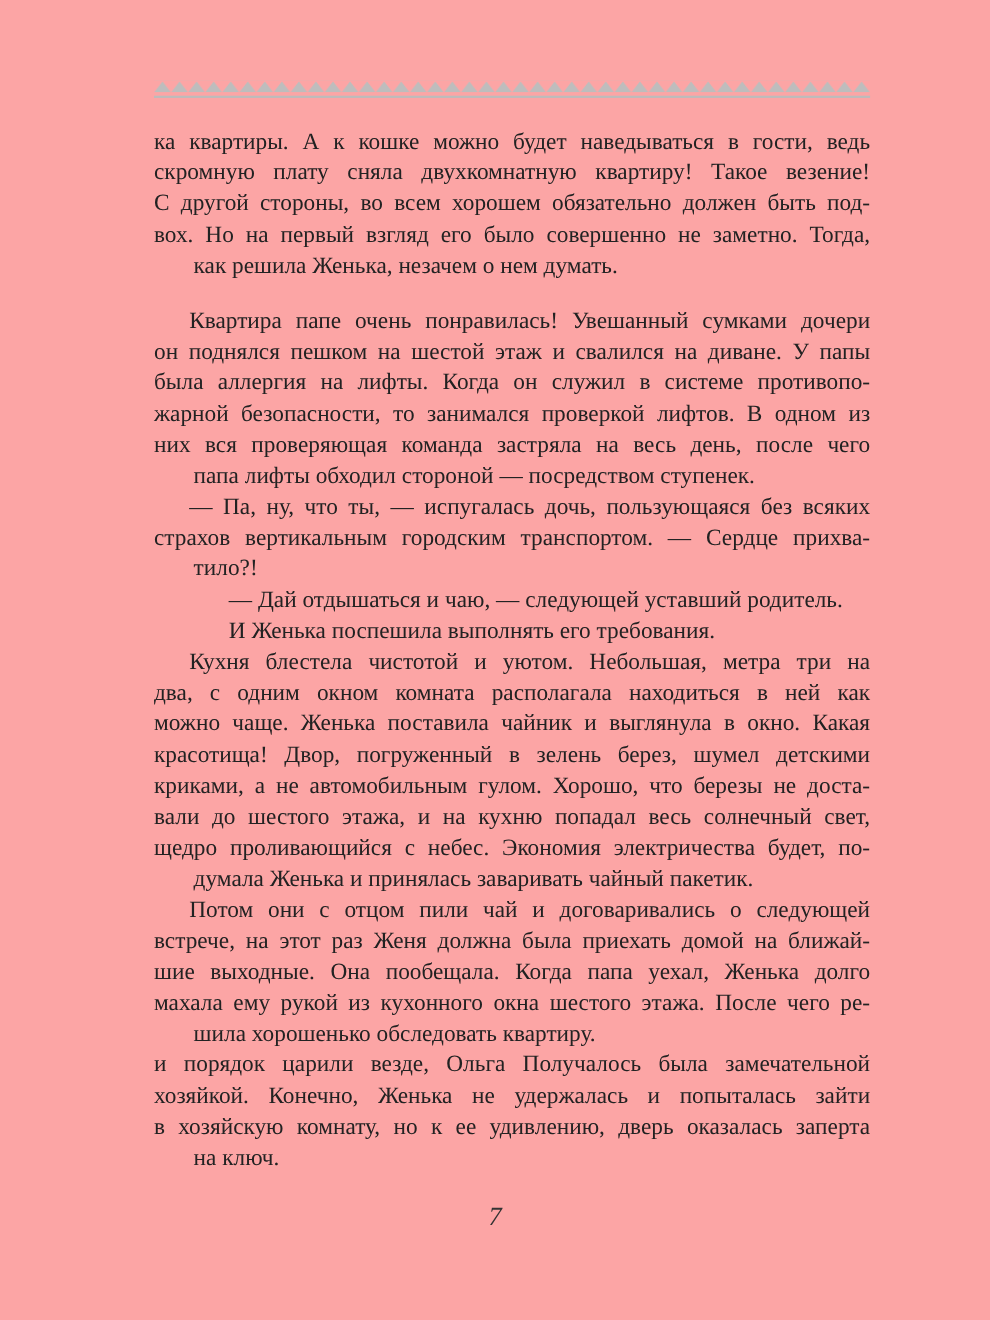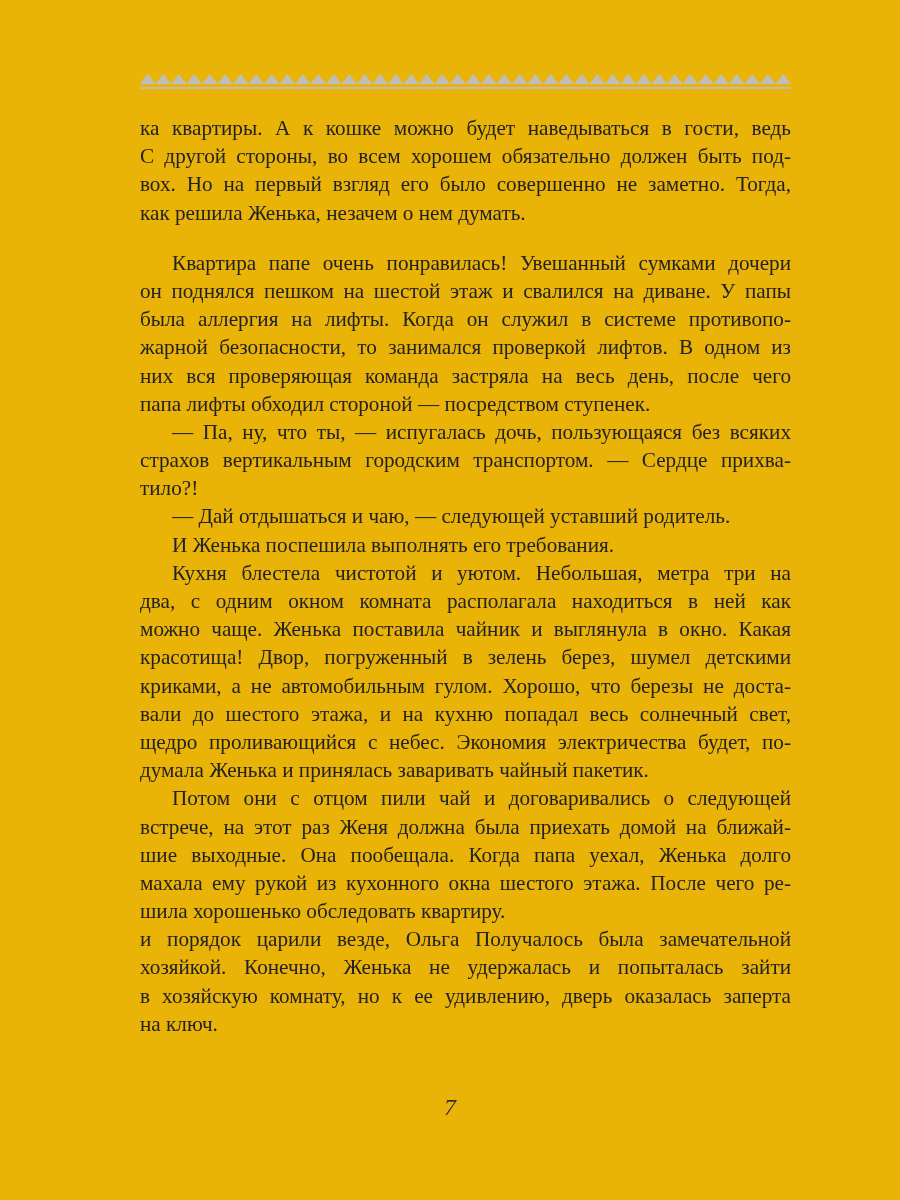--- a/index.html
+++ b/index.html
@@ -1,26 +1,26 @@
 <!DOCTYPE html>
 <html><head>
 <meta charset="utf-8">
 <style>
   html, body { margin: 0; padding: 0; background: #ffffff; }
   body { width: 900px; height: 1200px; position: relative; overflow: hidden; }
-  .page { position: absolute; left: 0; top: 0; width: 900px; height: 1200px; background: #eab308; }
+  .page { position: absolute; left: 0; top: 0; width: 900px; height: 1200px; background: #fca5a5; }
   .ornament { position: absolute; left: 140px; top: 70px; width: 651px; height: 22px; }
   .ornament .teeth2 { position:absolute; left:0; top:3px; width:651px; height:11px; }
   .ornament .rule { position: absolute; left: 0; top: 17px; width: 651px; height: 2px; background: #bcbcbc; }
   .text { position: absolute; left: 140px; top: 114px; width: 651px;
     font-family: "Liberation Serif", "DejaVu Serif", serif; font-size: 21.2px; line-height: 28.2px;
     color: #222222; text-align: justify; }
   .text p { margin: 0; }
   .line { display: block; text-align: justify; text-align-last: justify; white-space: nowrap; height: 28.2px; overflow: visible; }
-  .line.last { text-align-last: left; }
+  .line.last { text-align-last: left; margin-left: 36px; }
   .indent { padding-left: 32px; }
   .gap { height: 22px; }
   .pagenum { position: absolute; left: 0; width: 900px; top: 1094px; text-align: center;
     font-family: "Liberation Serif", "DejaVu Serif", serif; font-size: 24px; font-style: italic; color: #333; }
 </style>
 </head>
 <body>
 
 <div class="page">
   <div class="ornament">
@@ -31,20 +31,21 @@
         </pattern>
       </defs>
       <rect x="0" y="0" width="651" height="11" fill="url(#tri)"></rect>
     </svg>
     <div class="rule"></div>
   </div>
 
   <div class="text" id="text">
       <p>
         <span class="line">ка квартиры. А к кошке можно будет наведываться в гости, ведь</span>
+        <span class="line">скромную плату сняла двухкомнатную квартиру! Такое везение!</span>
         <span class="line">С другой стороны, во всем хорошем обязательно должен быть под-</span>
         <span class="line">вох. Но на первый взгляд его было совершенно не заметно. Тогда,</span>
         <span class="line last">как решила Женька, незачем о нем думать.</span>
       </p>
       <div class="gap"></div>
       <p>
         <span class="line indent">Квартира папе очень понравилась! Увешанный сумками дочери</span>
         <span class="line">он поднялся пешком на шестой этаж и свалился на диване. У папы</span>
         <span class="line">была аллергия на лифты. Когда он служил в системе противопо-</span>
         <span class="line">жарной безопасности, то занимался проверкой лифтов. В одном из</span>

